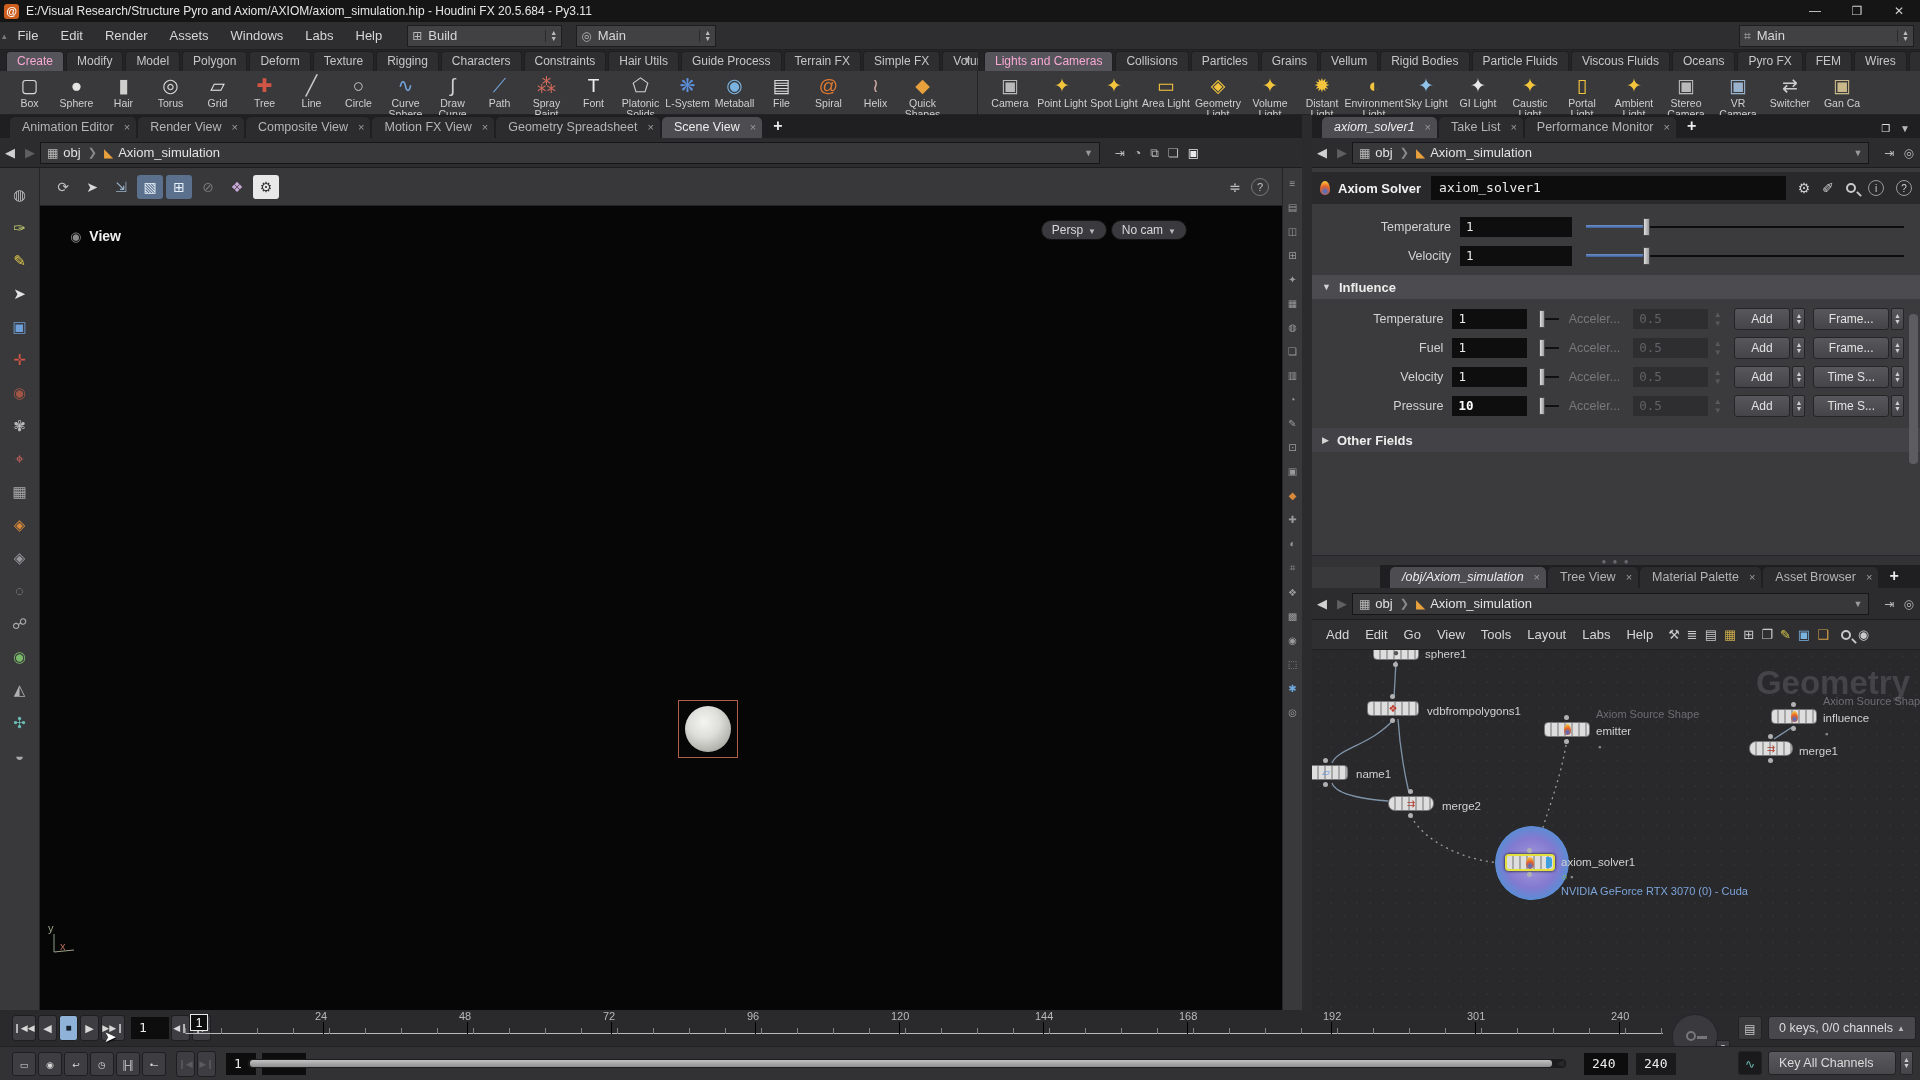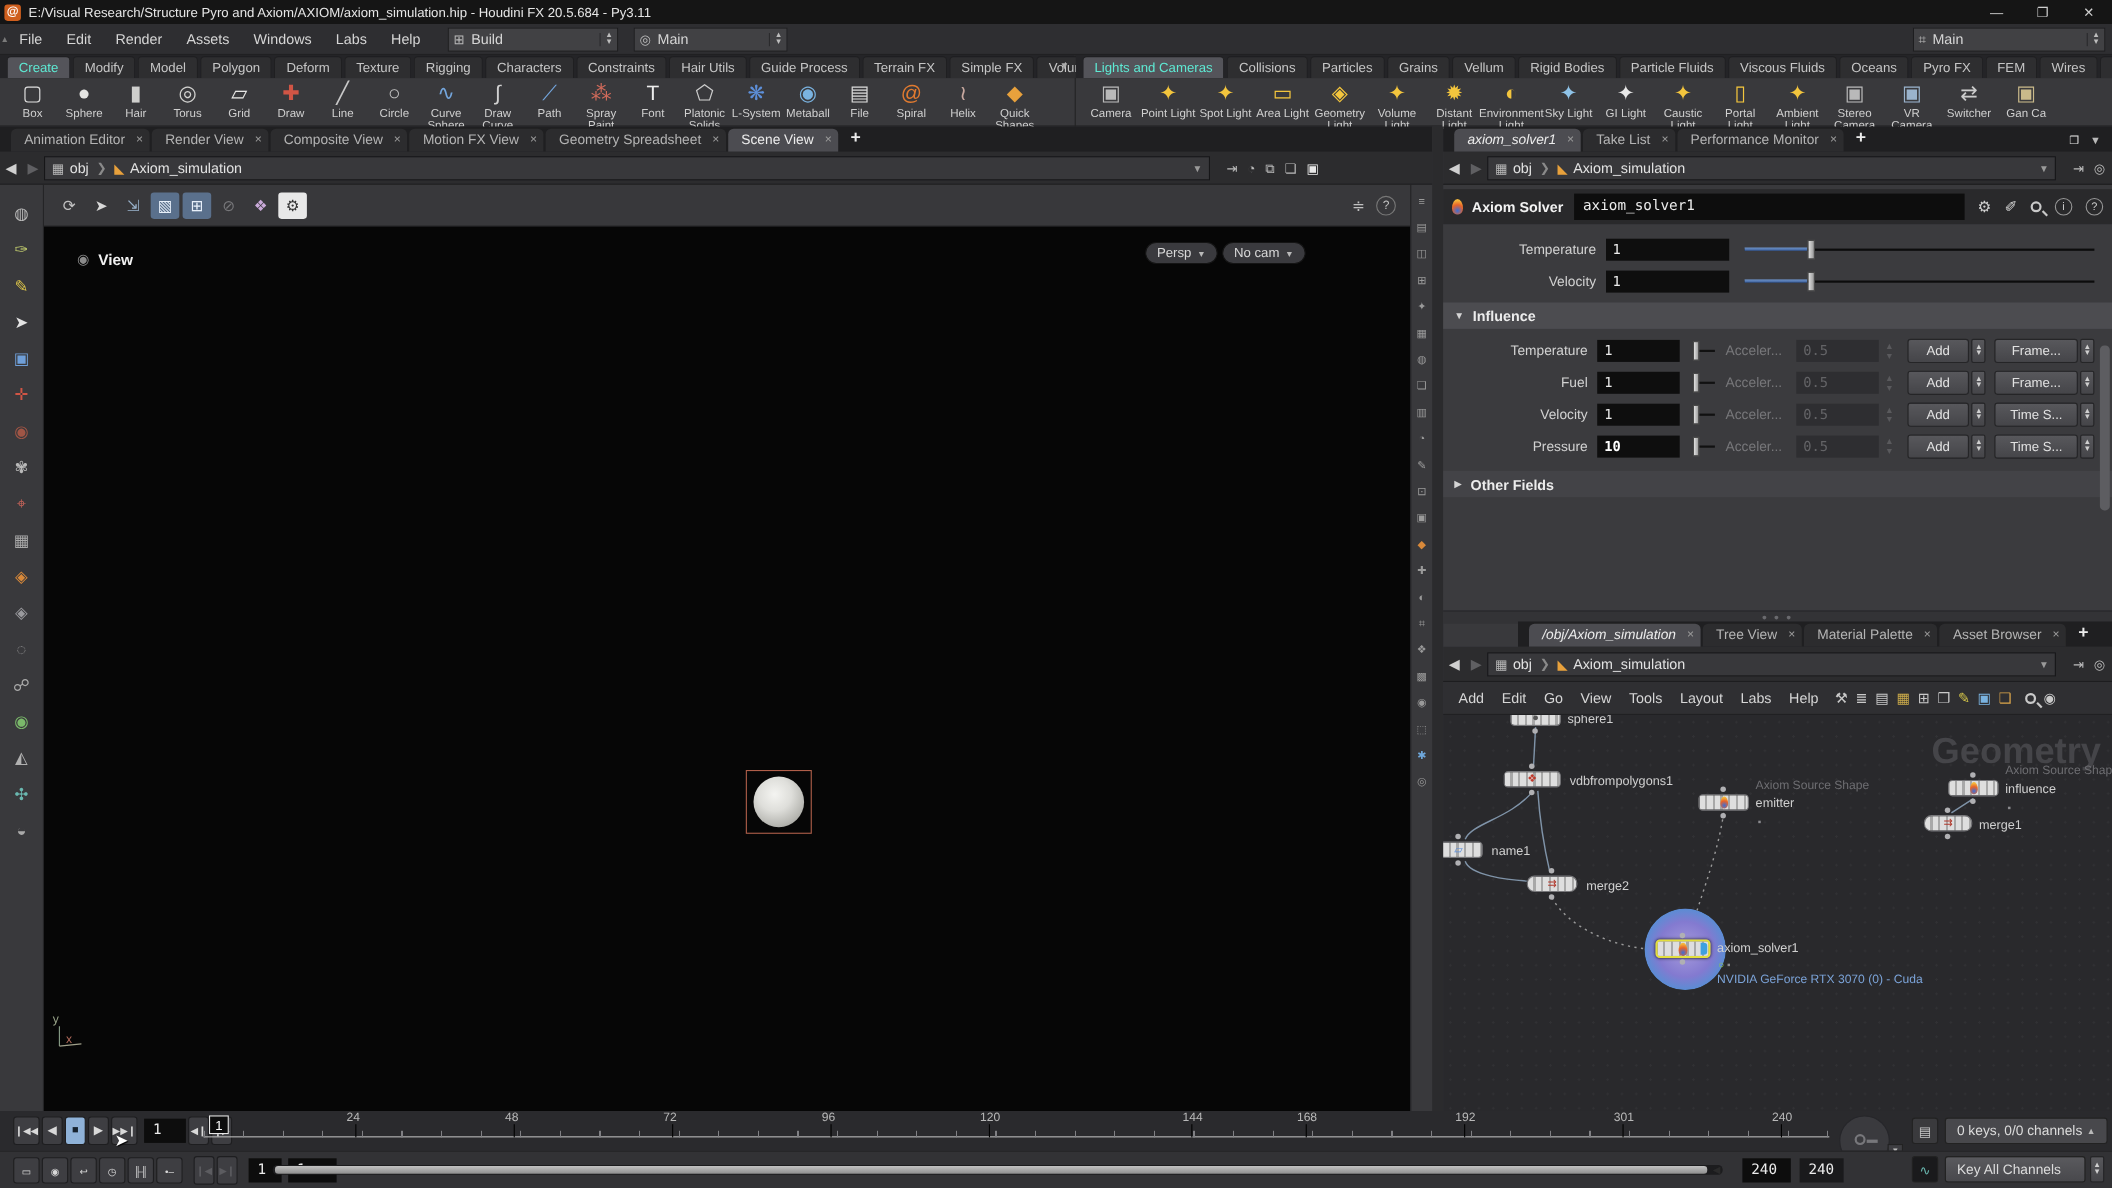--- a/index.html
+++ b/index.html
@@ -21,21 +21,21 @@
   .sel-box { height:22px; background:#414144; border:1px solid #1d1d1f; display:flex; align-items:center; padding:0 4px; margin-left:14px; }
   .sel-box .lbl { color:#d6d6d6; font-size:13px; padding:0 6px; }
   .sel-box .ic { color:#b9b9b9; font-size:12px; }
   .spin { display:flex; flex-direction:column; justify-content:center; margin-left:6px; border-left:1px solid #2a2a2c; padding-left:4px; }
   .spin i { font-style:normal; font-size:7px; line-height:6px; color:#bdbdbd; }
   
   #shelf { left:0; top:50px; width:1920px; height:65px; background:#39393c; border-bottom:1px solid #232325; display:flex; }
   .shelf-set { position:relative; height:65px; }
   .shelf-tabs { display:flex; height:21px; background:#242427; align-items:flex-end; padding-left:6px; }
   .stab { background:#2e2e30; color:#c6c6c6; font-size:12px; padding:2px 10px 3px; margin-right:2px; border-radius:4px 4px 0 0; border:1px solid #1f1f21; border-bottom:none; white-space:nowrap; }
-  .stab.active { background:#54545a; color:#5eead4; }
+  .stab.active { background:#54545a; color:#f9a8d4; }
   .stab-plus { color:#e8e8e8; font-size:15px; font-weight:bold; padding:0 8px 2px; }
   .shelf-caret { position:absolute; right:5px; top:5px; color:#aaa; font-size:9px; }
   .shelf-tools { display:flex; padding:3px 2px 0 6px; }
   .tool { width:47px; display:flex; flex-direction:column; align-items:center; color:#cfcfcf; font-size:10.5px; text-align:center; line-height:11px; }
   .tool .tg { font-size:19px; line-height:24px; height:24px; }
   
   .tabrow { background:#1f1f21; display:flex; align-items:flex-end; padding-left:10px; }
   .ptab { display:flex; align-items:center; background:#2c2c2e; color:#b4b4b4; font-size:12.5px; padding:3px 6px 4px 12px; margin-right:2px; border-radius:5px 5px 0 0; white-space:nowrap; }
   .ptab.active { background:#4c4c51; color:#ececec; }
   .ptab.italic .tlabel { font-style:italic; }
@@ -252,21 +252,21 @@
             <div class="tool">
               <span class="tg" style="color: rgb(212, 212, 210);">◎</span>
               <span>Torus</span>
             </div>
             <div class="tool">
               <span class="tg" style="color: rgb(230, 230, 228);">▱</span>
               <span>Grid</span>
             </div>
             <div class="tool">
               <span class="tg" style="color: rgb(208, 85, 69);">✚</span>
-              <span>Draw</span>
+              <span>Tree</span>
             </div>
             <div class="tool">
               <span class="tg" style="color: rgb(201, 201, 201);">╱</span>
               <span>Line</span>
             </div>
             <div class="tool">
               <span class="tg" style="color: rgb(196, 196, 196);">○</span>
               <span>Circle</span>
             </div>
             <div class="tool">
@@ -883,21 +883,21 @@
           </span>
           <span class="tick bold" style="left: 426px;">
             <b>72</b>
           </span>
           <span class="tick bold" style="left: 570px;">
             <b>96</b>
           </span>
           <span class="tick bold" style="left: 714px;">
             <b>120</b>
           </span>
-          <span class="tick bold" style="left: 898px;">
+          <span class="tick bold" style="left: 858px;">
             <b>144</b>
           </span>
           <span class="tick bold" style="left: 1002px;">
             <b>168</b>
           </span>
           <span class="tick bold" style="left: 1146px;">
             <b>192</b>
           </span>
           <span class="tick bold" style="left: 1290px;">
             <b>301</b>

